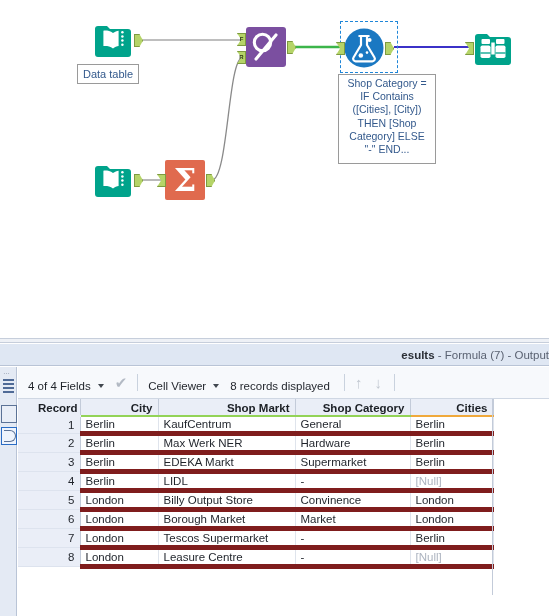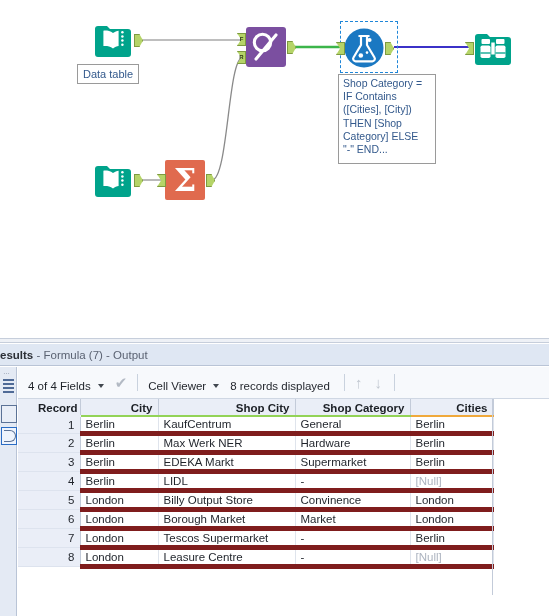--- a/index.html
+++ b/index.html
@@ -64,20 +64,21 @@
   
   .anno-box {
     position: absolute;
     background: #ffffff;
     border: 1px solid #9a9a9a;
     color: #33598c;
     font-size: 10.5px;
     line-height: 13.2px;
     padding: 2px 4px 3px 4px;
     white-space: pre-line;
+    text-align: center;
   }
   .anno-small {
     position: absolute;
     background: #ffffff;
     border: 1px solid #9a9a9a;
     color: #33598c;
     font-size: 11px;
     line-height: 14px;
     padding: 2px 5px;
   }
@@ -106,20 +107,21 @@
     position: absolute;
     left: 0; top: 6px;
     width: 549px; height: 22px;
     background: #dfe7f3;
     border-bottom: 1px solid #b9c4d6;
     font-size: 11.5px;
     line-height: 22px;
     color: #5a6272;
     padding-left: 0px;
     white-space: nowrap;
+    text-align: right;
   }
   .pane-title b {
     color: #2b2f36;
     font-weight: bold;
   }
 
   
   .rail {
     position: absolute;
     left: 0; top: 29px;
@@ -428,21 +430,21 @@
       <col style="width:62px">
         <col style="width:78px">
         <col style="width:137px">
       <col style="width:115px">
         <col style="width:83px">
     </colgroup>
     <thead>
       <tr>
         <th class="rec">Record</th>
         <th>City</th>
-        <th>Shop City</th>
+        <th>Shop Markt</th>
         <th>Shop Category</th>
         <th class="orange">Cities</th>
       </tr>
     </thead>
     <tbody id="grid-body">
         <tr>
           <td class="rec">1</td>
           <td>Berlin</td>
           <td>KaufCentrum</td>
           <td>General</td>

